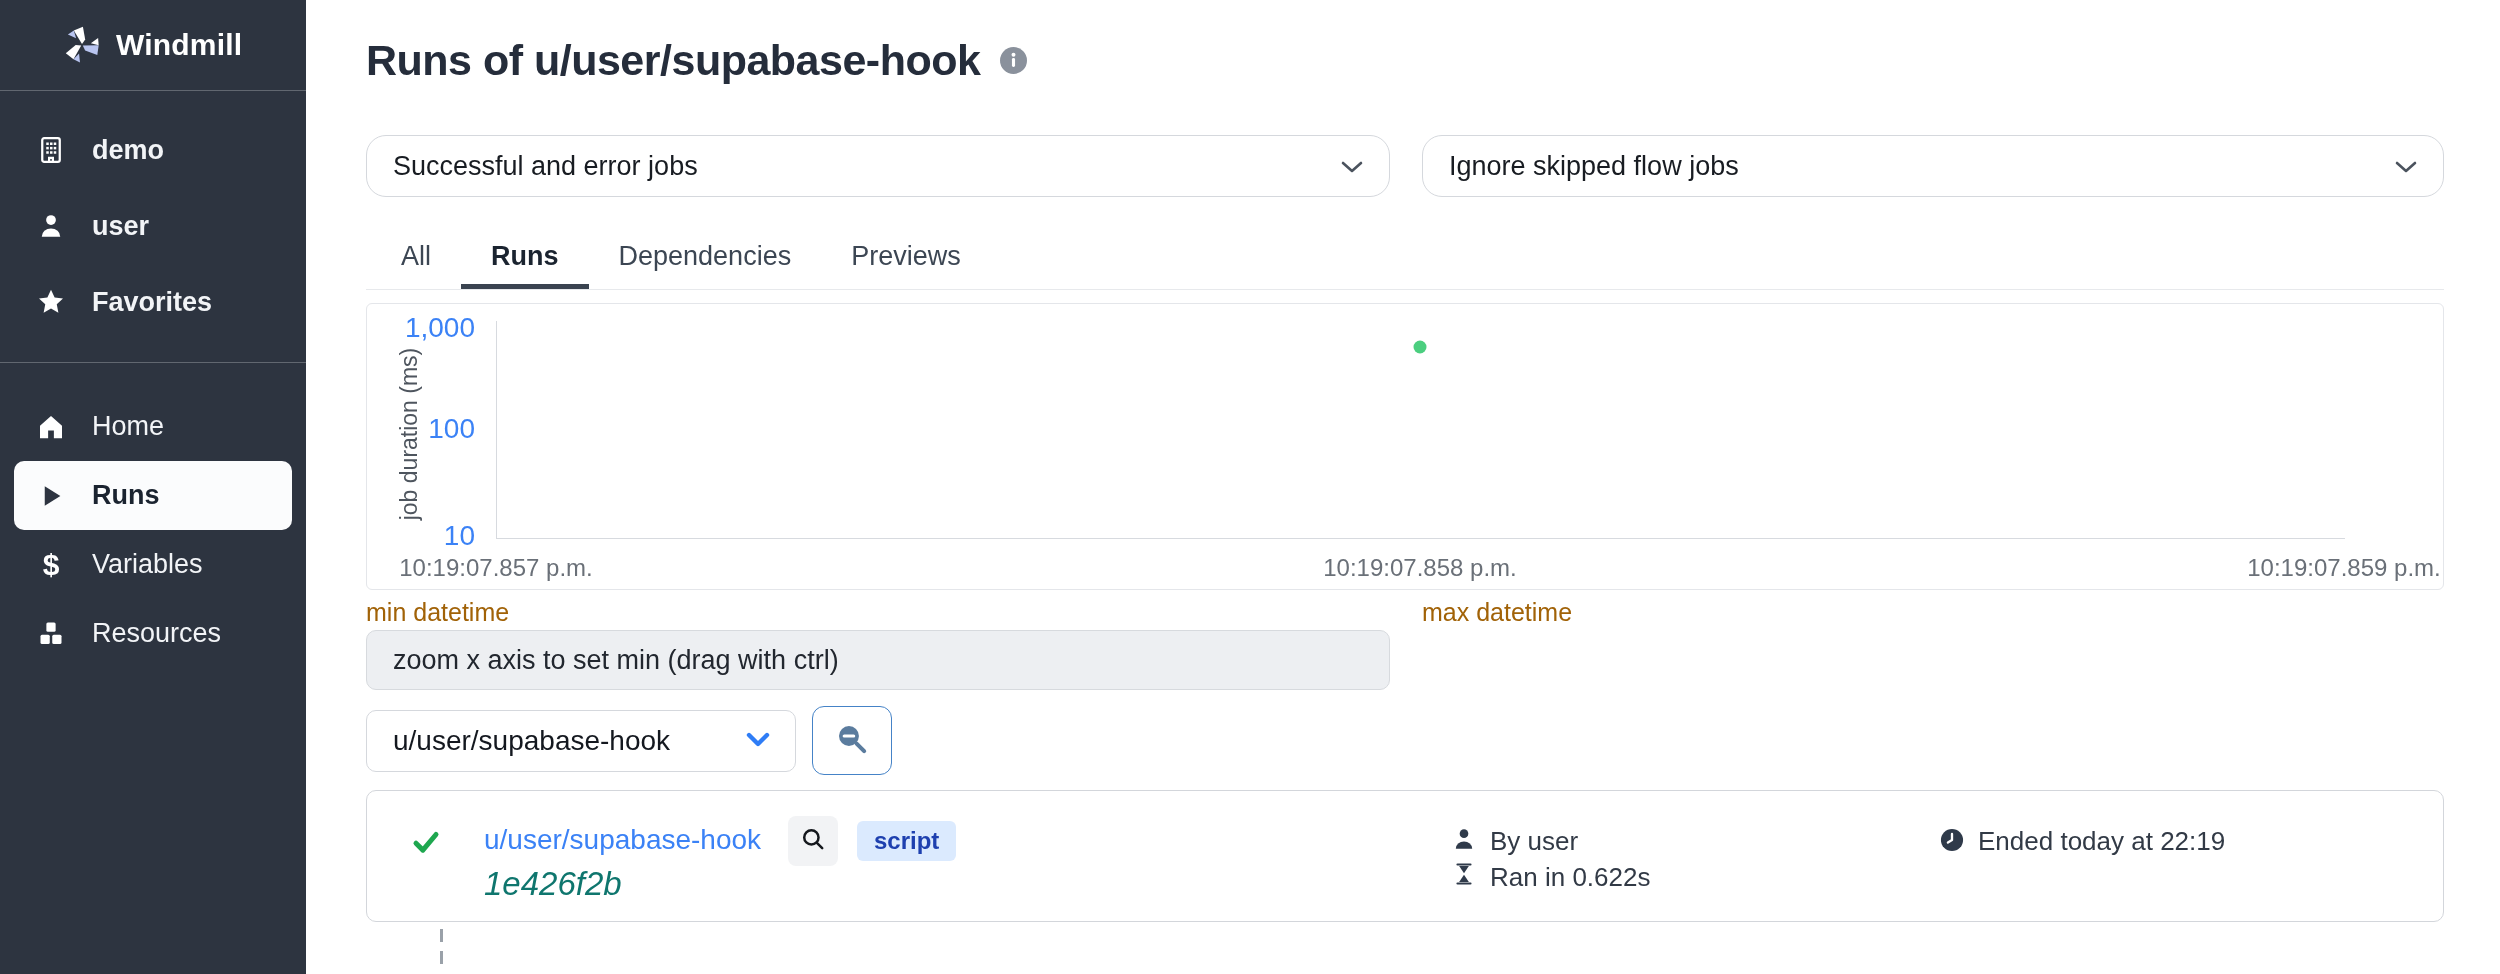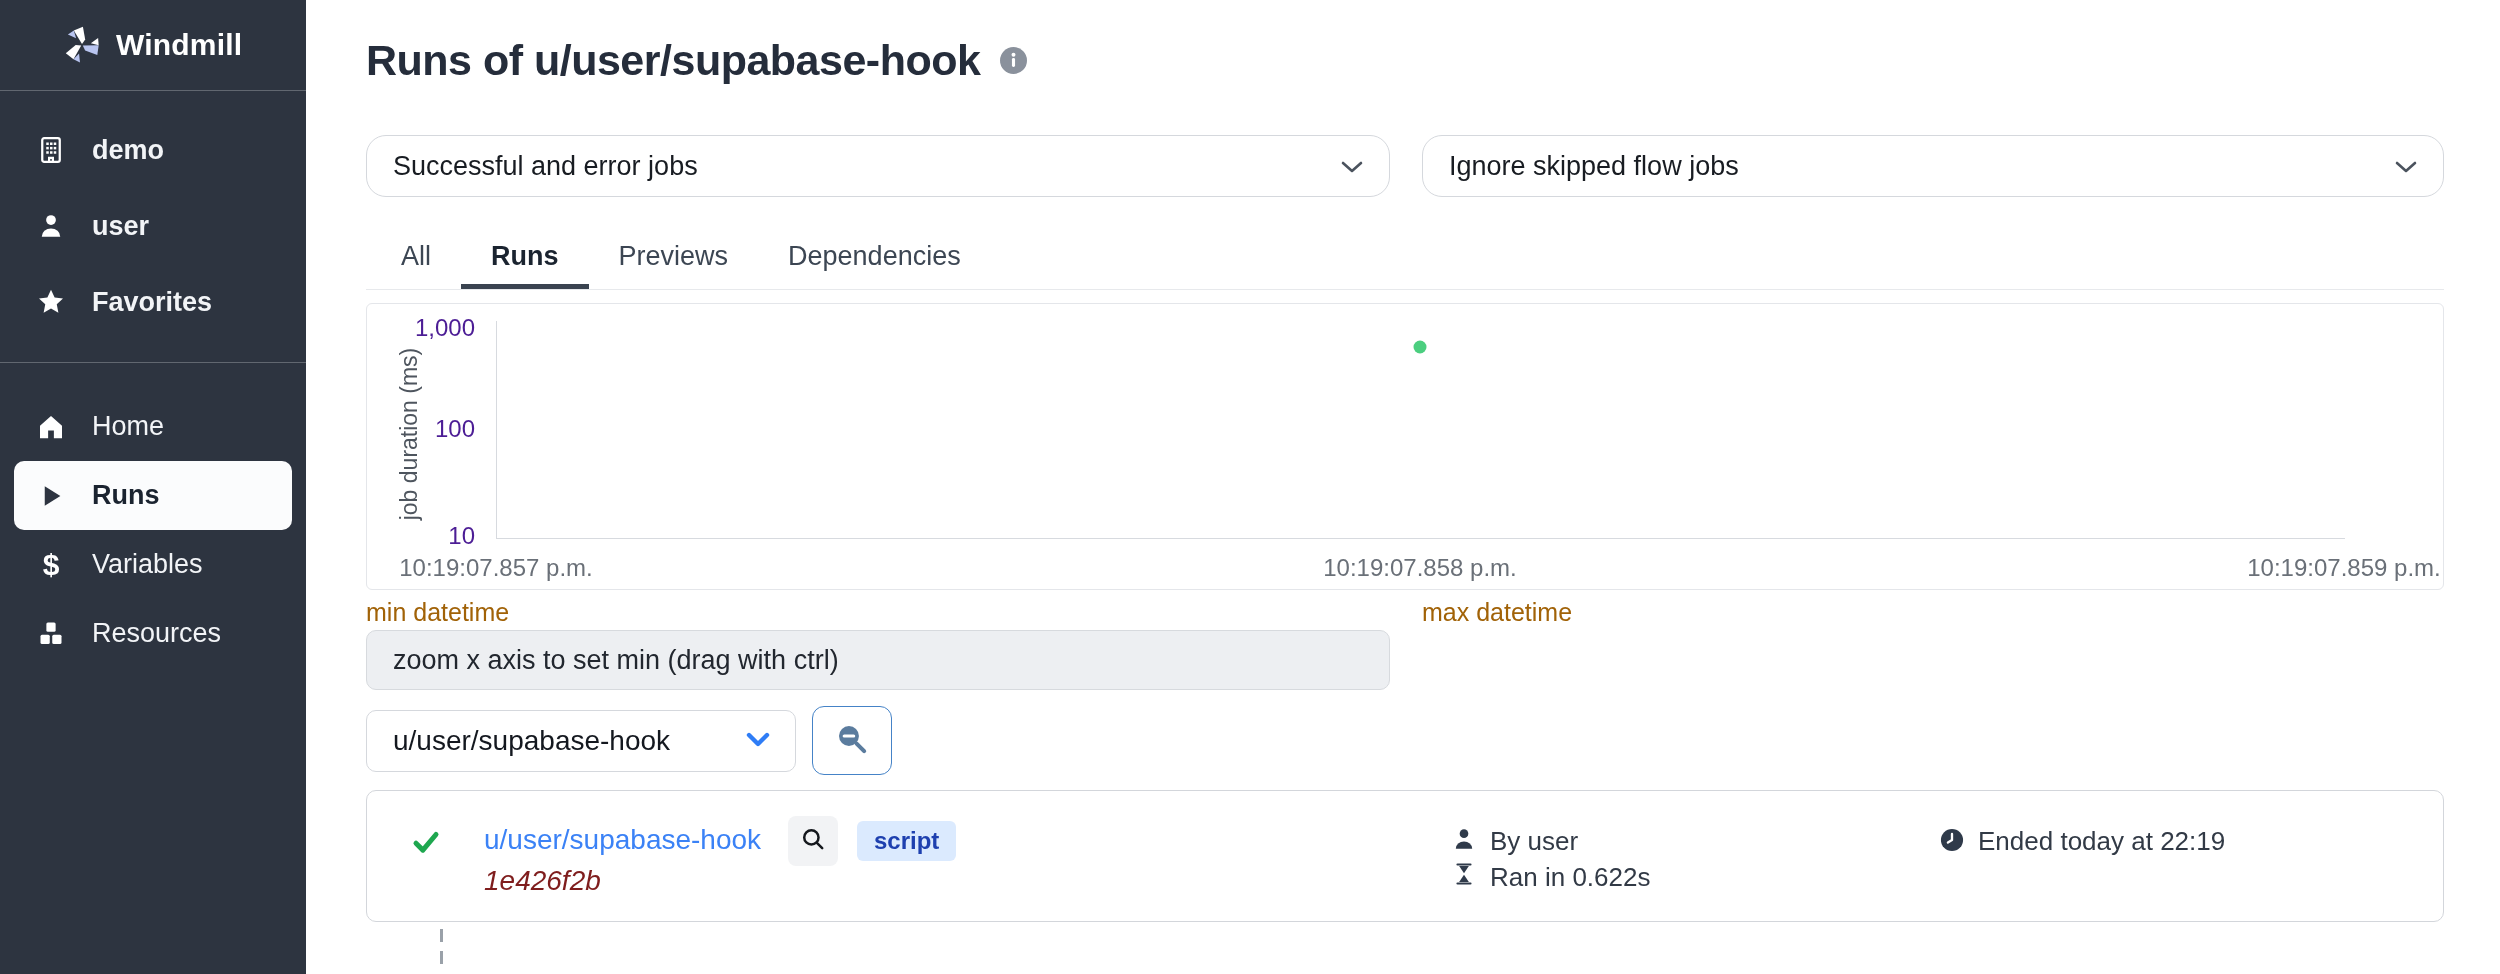--- a/index.html
+++ b/index.html
@@ -45,21 +45,21 @@
   .tab { padding:0 30px; line-height:56px; font-size:27px; color:#3c4653;
          cursor:pointer; border-bottom:5px solid transparent; }
   .tab.active { color:#1b2430; font-weight:700; border-bottom-color:#3a4350; }
 
   
   .chart-panel { position:absolute; left:366px; top:303px; width:2078px; height:287px;
                  background:#fff; border:1px solid #e4e6ea; border-radius:6px; }
   .y-axis-label { position:absolute; left:42px; top:130px; transform:translate(-50%,-50%) rotate(-90deg);
                   font-size:23px; color:#4e555e; white-space:nowrap; }
   .ytick { position:absolute; left:8px; width:100px; text-align:right;
-           transform:translateY(-50%); font-size:24px; color:#4c1d95; }
+           transform:translateY(-50%); font-size:28px; color:#3b82f6; }
   .yt0 { top:24px; } .yt1 { top:125px; } .yt2 { top:232px; }
   .axis-v { position:absolute; left:129px; top:17px; width:1px; height:217px; background:#d7dadf; }
   .axis-h { position:absolute; left:129px; top:234px; width:1849px; height:1px; background:#d7dadf; }
   .xtick { position:absolute; top:250px; transform:translateX(-50%); font-size:24px;
            color:#6a7078; white-space:nowrap; }
   .xt0 { left:129px; } .xt1 { left:1053px; } .xt2 { left:1977px; }
   .dot { position:absolute; left:1053px; top:43px; width:13px; height:13px;
          border-radius:50%; background:#4bce7f; transform:translate(-50%,-50%); cursor:pointer; }
 
   
@@ -85,22 +85,22 @@
               background:#fff; border:1px solid #d3d6db; border-radius:10px; }
   .run-check { position:absolute; left:44px; top:36px; }
   .run-link { position:absolute; left:117px; top:32px; font-size:28px; color:#3b82f6;
               line-height:34px; cursor:pointer; }
   .run-mag { position:absolute; left:421px; top:25px; width:50px; height:50px;
              background:#f2f3f5; border-radius:8px; display:flex; align-items:center;
              justify-content:center; cursor:pointer; }
   .run-badge { position:absolute; left:490px; top:30px; height:40px; line-height:40px;
                padding:0 17px; border-radius:6px; background:#dbeafe; color:#1e40af;
                font-size:24px; font-weight:700; }
-  .run-id { position:absolute; left:117px; top:74px; font-size:28px; font-style:italic;
-            color:#7f1d1d; }
+  .run-id { position:absolute; left:117px; top:74px; font-size:33px; font-style:italic;
+            color:#0f766e; }
   .meta { position:absolute; font-size:26px; color:#323a46; line-height:30px; }
   .meta-ic { position:absolute; width:30px; height:30px; }
   .mi-user { left:1083px; top:34px; } .mt-user { left:1123px; top:35px; }
   .mi-hour { left:1084px; top:70px; } .mt-hour { left:1123px; top:71px; }
   .mi-clock{ left:1571px; top:35px; } .mt-clock{ left:1611px; top:35px; }
 
   
   .dash { position:absolute; left:440px; width:3px; height:13px; background:#9aa1a9; }
   .dash1 { top:929px; } .dash2 { top:951px; }
 </style>
@@ -233,22 +233,22 @@
     <span>
       <svg width="26" height="16" viewBox="0 0 26 16" fill="none" stroke="#4b535e" stroke-width="2.6" stroke-linecap="round" stroke-linejoin="round">
         <path d="M4 4 L13 12 L22 4"></path>
       </svg>
     </span>
   </div>
 
   <div class="tabs">
     <div class="tab">All</div>
     <div class="tab active">Runs</div>
+    <div class="tab">Dependencies</div>
     <div class="tab">Previews</div>
-    <div class="tab">Dependencies</div>
   </div>
 
   <div class="chart-panel">
     <div class="y-axis-label">job duration (ms)</div>
     <div class="ytick yt0">1,000</div>
     <div class="ytick yt1">100</div>
     <div class="ytick yt2">10</div>
     <div class="axis-v"></div>
     <div class="axis-h"></div>
     <div class="xtick xt0">10:19:07.857 p.m.</div>

